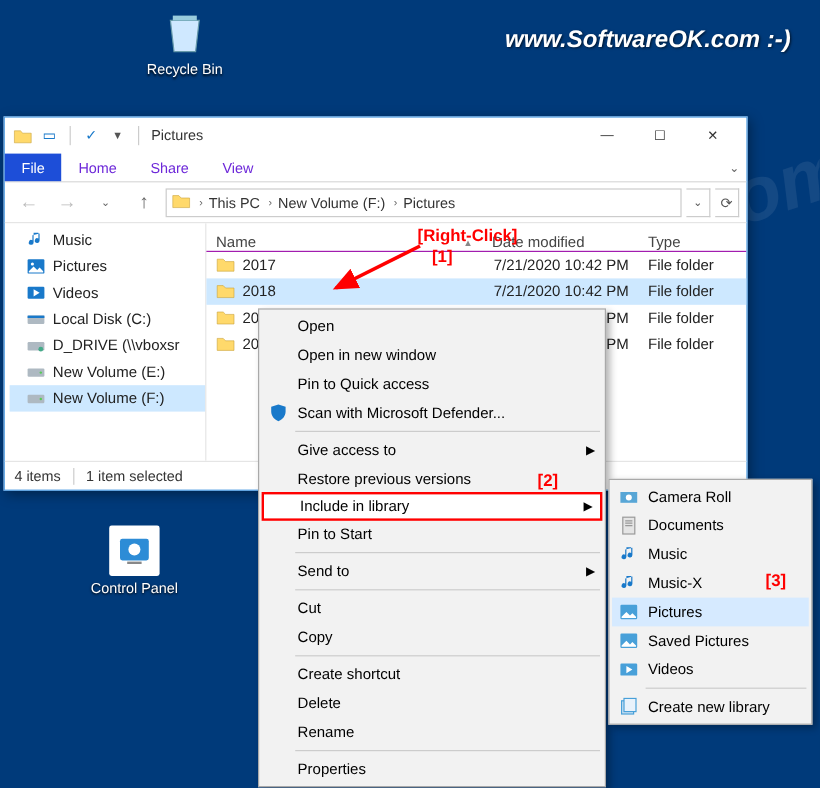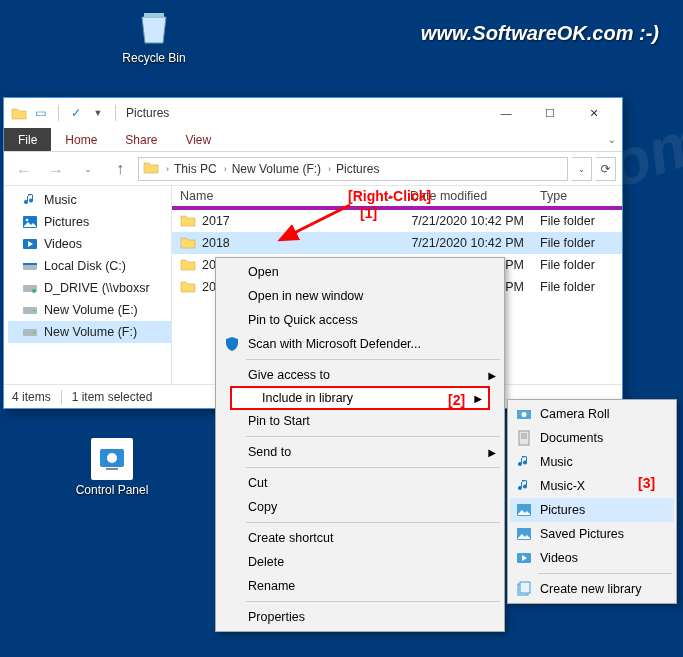--- a/index.html
+++ b/index.html
@@ -28,37 +28,37 @@
     display:flex; flex-direction:column;
   }
   .titlebar { height:30px; display:flex; align-items:center; padding:0 6px; font-size:12px; color:#333; }
   .titlebar .qat { display:flex; gap:4px; align-items:center; }
   .titlebar .qat .qbtn { width:18px; height:18px; display:flex; align-items:center; justify-content:center; color:#555; }
   .titlebar .sep { width:1px; height:16px; background:#ccc; margin:0 4px; }
   .titlebar .title { display:flex; align-items:center; gap:6px; margin-left:6px; }
   .winctrl { margin-left:auto; display:flex; }
   .winctrl div { width:44px; height:28px; display:flex; align-items:center; justify-content:center; color:#333; font-size:11px; }
   .ribbon { height:24px; display:flex; align-items:stretch; border-bottom:1px solid #d9d9d9; font-size:12px; }
-  .ribbon .file { background:#404040; color:#fff; padding:3px 14px; display:flex; align-items:center; }
-  .ribbon .tab { padding:3px 14px; display:flex; align-items:center; color:#7f1d1d; }
+  .ribbon .file { background:#1d4ed8; color:#fff; padding:3px 14px; display:flex; align-items:center; }
+  .ribbon .tab { padding:3px 14px; display:flex; align-items:center; color:#6d28d9; }
   .navrow { height:34px; display:flex; align-items:center; padding:0 6px; gap:4px; border-bottom:1px solid #e5e5e5; }
   .navbtn { width:28px; height:24px; display:flex; align-items:center; justify-content:center; color:#666; }
   .navbtn.disabled { color:#bbb; }
   .breadcrumb { flex:1; height:24px; border:1px solid #ccc; display:flex; align-items:center; padding:0 4px; gap:3px; font-size:12px; color:#333; background:#fff; }
   .breadcrumb .chev { color:#666; font-size:9px; padding:0 2px 0 4px; }
   .bcend { width:20px; height:24px; border:1px solid #ccc; border-left:none; display:flex; align-items:center; justify-content:center; color:#555; font-size:12px; }
 
   .body { flex:1; display:flex; overflow:hidden; }
   .tree { width:168px; border-right:1px solid #e5e5e5; padding:3px 0 0 4px; font-size:12.5px; color:#222; overflow:hidden; }
   .tree .node { display:flex; align-items:center; gap:6px; height:22px; padding-left:14px; white-space:nowrap; }
   .tree .node.sel { background:#cde8ff; }
   .tree .tico { width:16px; height:16px; display:flex; align-items:center; justify-content:center; flex-shrink:0; }
 
   .list { flex:1; display:flex; flex-direction:column; font-size:12.5px; color:#222; }
-  .cols { height:24px; display:flex; border-bottom:4px solid #a21caf; align-items:center; color:#444; }
+  .cols { height:24px; display:flex; border-bottom:1px solid #a21caf; align-items:flex-end; color:#444; }
   .cols .c { padding:0 8px; position:relative; }
   .cols .c.name { width:230px; display:flex; align-items:center; }
   .cols .c.name .sort { margin-left:auto; font-size:8px; color:#888; }
   .cols .c.date { width:130px; }
   .cols .c.type { flex:1; }
   .rows .r { height:22px; display:flex; align-items:center; }
   .rows .r.sel { background:#cde8ff; }
   .rows .r .c { padding:0 8px; }
   .rows .r .c.name { width:230px; display:flex; align-items:center; gap:6px; }
   .rows .r .c.date { width:130px;text-align:right; }
@@ -70,21 +70,21 @@
 
   
   .ctxmenu {
     position:absolute; background:#f2f2f2; border:1px solid #a9a9a9; box-shadow:3px 3px 6px rgba(0,0,0,.3);
     font-size:12.5px; color:#000; padding:2px;
   }
   .ctxmenu .mi { height:24px; display:flex; align-items:center; padding:0 28px 0 30px; position:relative; white-space:nowrap; }
   .ctxmenu .mi .mico { position:absolute; left:5px; width:18px; height:18px; display:flex; align-items:center; justify-content:center; }
   .ctxmenu .mi .arr { position:absolute; right:6px; font-size:10px; }
   .ctxmenu hr { border:none; border-top:1px solid #ccc; margin:3px 2px 3px 28px; }
-  .ctxmenu .mi.hl { background:#fff; border:2px solid #f00; margin:-1px 12px; }
+  .ctxmenu .mi.hl { background:#fff; border:2px solid #f00; margin:-1px 0; }
 
   .submenu2 .mi { padding-right:22px; }
 
   .anno { position:absolute; color:#f00; font-weight:700; font-size:14px; pointer-events:none; }
   .arrow-svg { position:absolute; pointer-events:none; }
 </style>
 </head>
 <body>
 
 <div class="desktop">
@@ -320,20 +320,23 @@
           <path d="M8 1l6 2v4c0 4-3 7-6 8-3-1-6-4-6-8V3z" fill="#1979ca"></path>
         </svg>
       </span>
       <span>Scan with Microsoft Defender...</span>
     </div>
     <hr>
     <div class="mi">
       <span>Give access to</span>
       <span class="arr">▶</span>
     </div>
+    <div class="mi">
+      <span>Restore previous versions</span>
+    </div>
     <div class="mi hl">
       <span>Include in library</span>
       <span class="arr">▶</span>
     </div>
     <div class="mi">
       <span>Pin to Start</span>
     </div>
     <hr>
     <div class="mi">
       <span>Send to</span>

